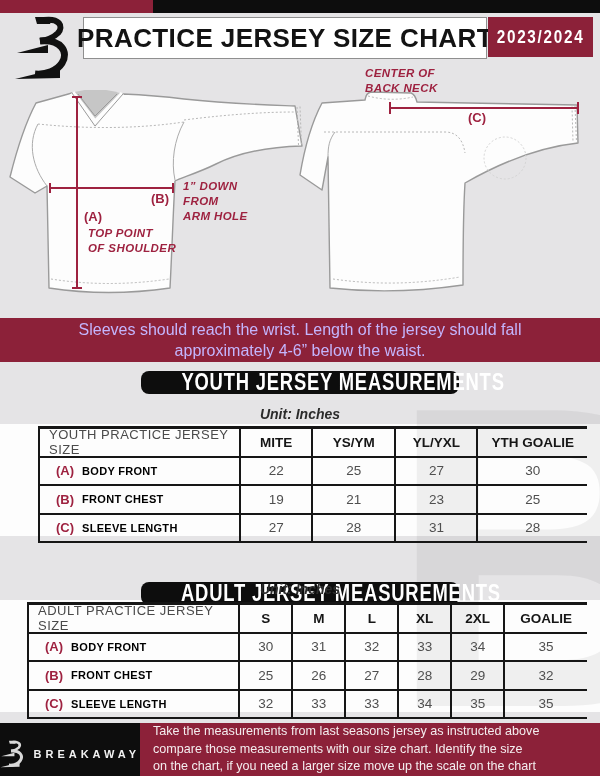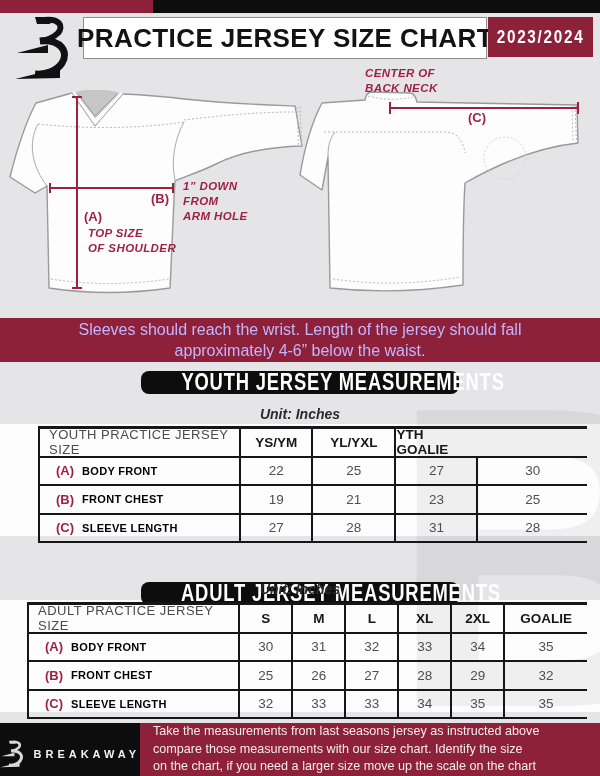--- a/index.html
+++ b/index.html
@@ -129,21 +129,21 @@
     <path class="dot" d="M73 11 Q95 17 118 12"></path>
     <path class="dot" d="M29 47 L150 47 C162 47 168 55 170 68"></path>
     <path class="seam" d="M40 47 C34 55 33 62 33 72"></path>
     <circle class="dotlight" cx="210" cy="73" r="21"></circle>
     <path class="dot" d="M38 194 Q100 203 165 192 M277 21.5 L278 57 M280 21 L281.5 57.5"></path>
 
     <path class="meas" d="M95 23 L283 23 M95 17 L95 29 M283 17 L283 29"></path>
   </svg>
 
   <div class="ann-key" style="left:84px;top:209px;">(A)</div>
-  <div class="ann-txt preline" style="left:88px;top:226px;">TOP SIZE
+  <div class="ann-txt preline" style="left:88px;top:226px;">TOP POINT
 OF SHOULDER</div>
   <div class="ann-key" style="left:151px;top:191px;">(B)</div>
   <div class="ann-txt preline" style="left:183px;top:179px;">1” DOWN
 FROM
 ARM HOLE</div>
   <div class="ann-key" style="left:468px;top:110px;">(C)</div>
   <div class="ann-txt preline" style="left:365px;top:66px;">CENTER OF
 BACK NECK</div>
 
   <div class="abs notice layer">
@@ -152,20 +152,21 @@
   </div>
 
   <div class="abs banner layer" style="top:371px;">
     <span>YOUTH JERSEY MEASUREMENTS</span>
   </div>
   <div class="abs unit layer" style="top:406px;">Unit: Inches</div>
 
   <div class="table yt">
     <div class="row head">
       <div class="c c0">YOUTH PRACTICE JERSEY SIZE</div>
+      <div class="c">MITE</div>
       <div class="c">YS/YM</div>
       <div class="c">YL/YXL</div>
       <div class="c">YTH GOALIE</div>
     </div>
     <div class="row">
       <div class="c c0">
         <span class="key">(A)</span>
         <span class="rl">BODY FRONT</span>
       </div>
       <div class="c">22</div>

